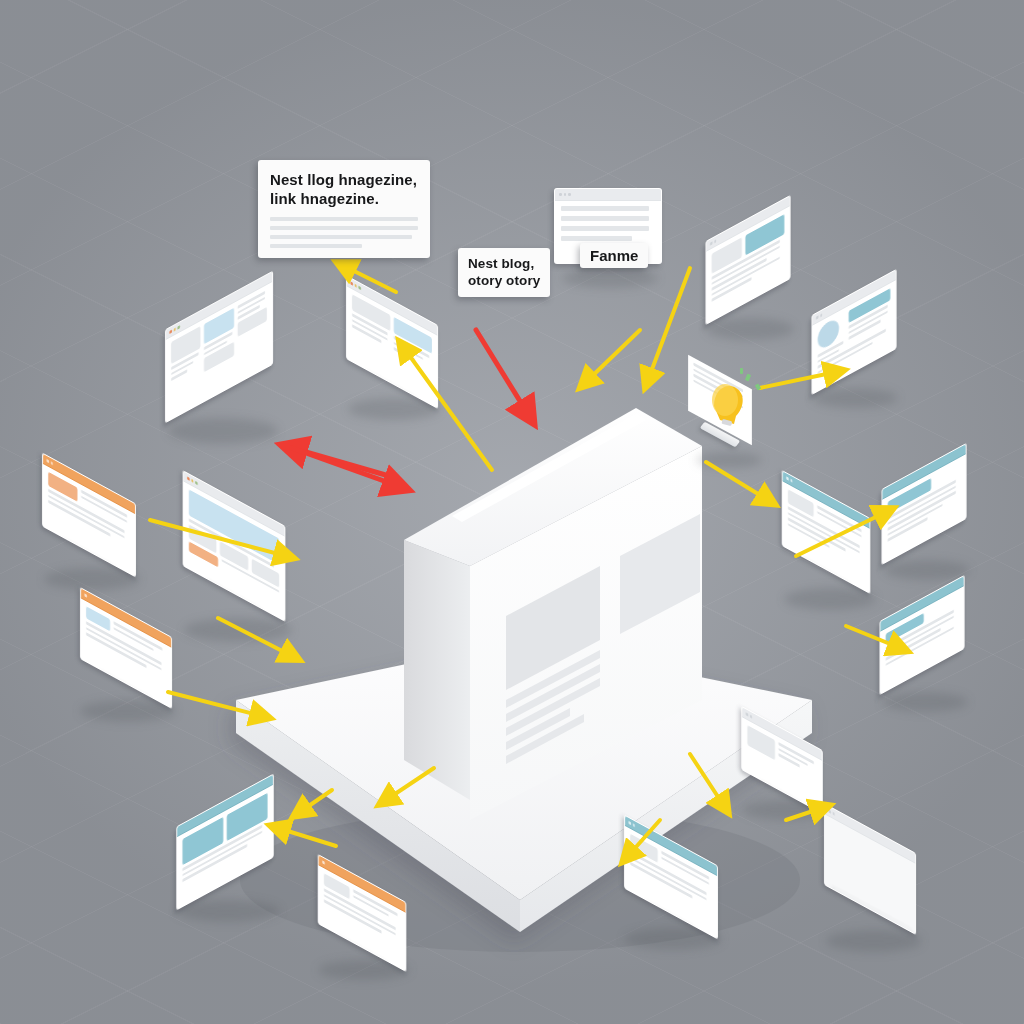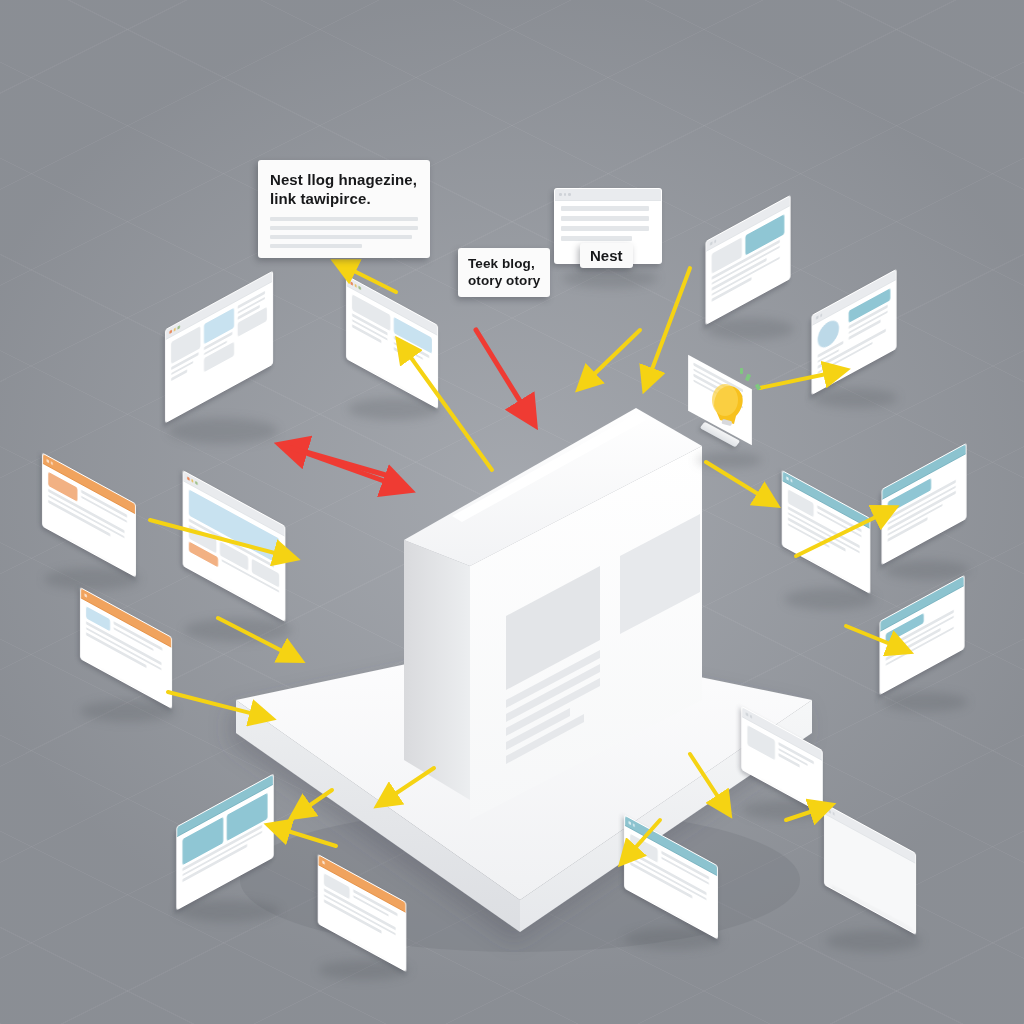--- a/index.html
+++ b/index.html
@@ -526,21 +526,21 @@
           <span class="dot"></span>
       </div>
       <div class="body" style="height:52px;gap:5px;">
         <div class="ln l" style="height:5px"></div>
         <div class="ln l" style="height:5px"></div>
         <div class="ln l" style="height:5px"></div>
         <div class="ln m" style="height:5px"></div>
       </div>
     </div>
   </div>
-  <div class="chip" style="left:580px;top:243px;">Nest</div>
+  <div class="chip" style="left:580px;top:243px;">Fanme</div>
 
   <svg class="layer" id="arrow-layer" viewBox="0 0 1024 1024">
     <defs>
       <marker id="ay" markerWidth="7" markerHeight="7" refX="3.2" refY="3.5" orient="auto">
         <path d="M0,0 L7,3.5 L0,7 Z" fill="#f5d313"></path>
       </marker>
       <marker id="ar" markerWidth="7" markerHeight="7" refX="3.2" refY="3.5" orient="auto">
         <path d="M0,0 L7,3.5 L0,7 Z" fill="#ef3b33"></path>
       </marker>
     </defs>
@@ -565,28 +565,28 @@
     </g>
     <g stroke="#ef3b33" stroke-width="5" fill="none" stroke-linecap="round">
       <path d="M396,478 L292,448" marker-end="url(#ar)"></path>
       <path d="M292,448 L398,486" marker-end="url(#ar)"></path>
       <path d="M476,330 L528,414" marker-end="url(#ar)"></path>
     </g>
   </svg>
 
   <div class="callout" style="left:258px;top:160px;width:148px;">
     <div class="headline">Nest llog hnagezine,</div>
-    <div class="headline">link tawipirce.</div>
+    <div class="headline">link hnagezine.</div>
     <div class="ruled">
       <div class="ln" style="width:100%"></div>
       <div class="ln" style="width:100%"></div>
       <div class="ln" style="width:96%"></div>
       <div class="ln" style="width:62%"></div>
     </div>
   </div>
 
   <div class="callout" style="left:458px;top:248px;padding:7px 10px;">
-    <div class="headline sm">Teek blog,</div>
+    <div class="headline sm">Nest blog,</div>
     <div class="headline sm">otory otory</div>
   </div>
 
   <div class="vignette"></div>
 </div>
 
 </body></html>

